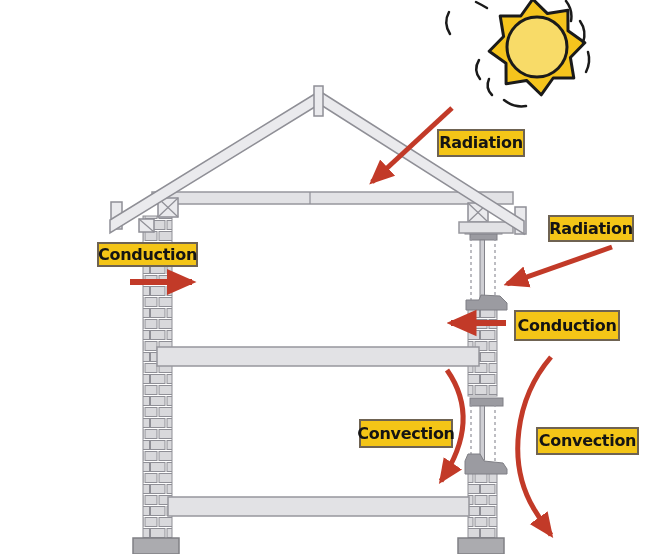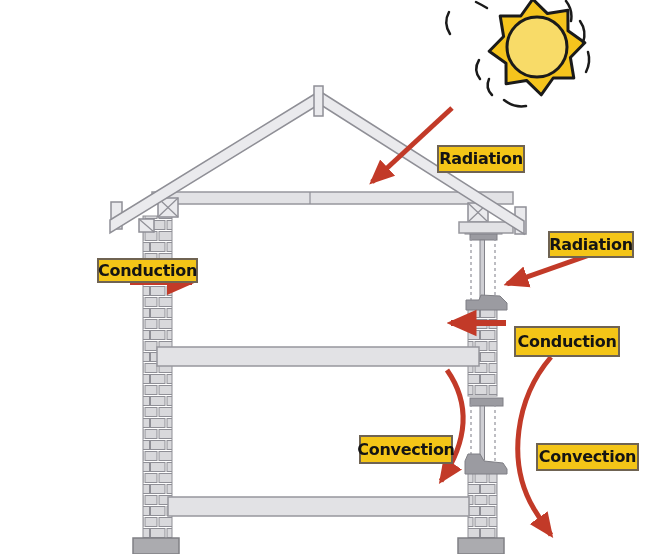--- a/index.html
+++ b/index.html
@@ -18,21 +18,20 @@
   }
   .scene { position:absolute; left:0; top:0; }
   .hlabel {
     position:absolute; box-sizing:border-box;
     display:flex; align-items:center; justify-content:center;
     background:var(--label-bg);
     border:2px solid var(--label-border);
     color:var(--label-text);
     font-weight:bold; font-size:16px; line-height:1; white-space:nowrap;
     letter-spacing:-0.3px;
-    margin-top:16px;
   }
   .arrow { stroke:var(--arrow-red); fill:none; }
   .arrow-fill { fill:var(--arrow-red); }
   .sun-outer { fill:var(--sun-outer); stroke:#1a1a1a; stroke-width:3; stroke-linejoin:round; }
   .sun-inner { fill:var(--sun-inner); stroke:#1a1a1a; stroke-width:3; }
   .sun-dash { stroke:#1a1a1a; stroke-width:2.5; fill:none; stroke-linecap:round; }
   .timber { fill:#EAEAED; stroke:#8F8F96; stroke-width:1.5; }
   .beam   { fill:#E2E2E5; stroke:#97979D; stroke-width:1.5; }
   .darkpart { fill:#9B9BA1; stroke:#7F7F85; stroke-width:1; }
   .midpart  { fill:#BFBFC4; stroke:#7F7F85; stroke-width:1; }

